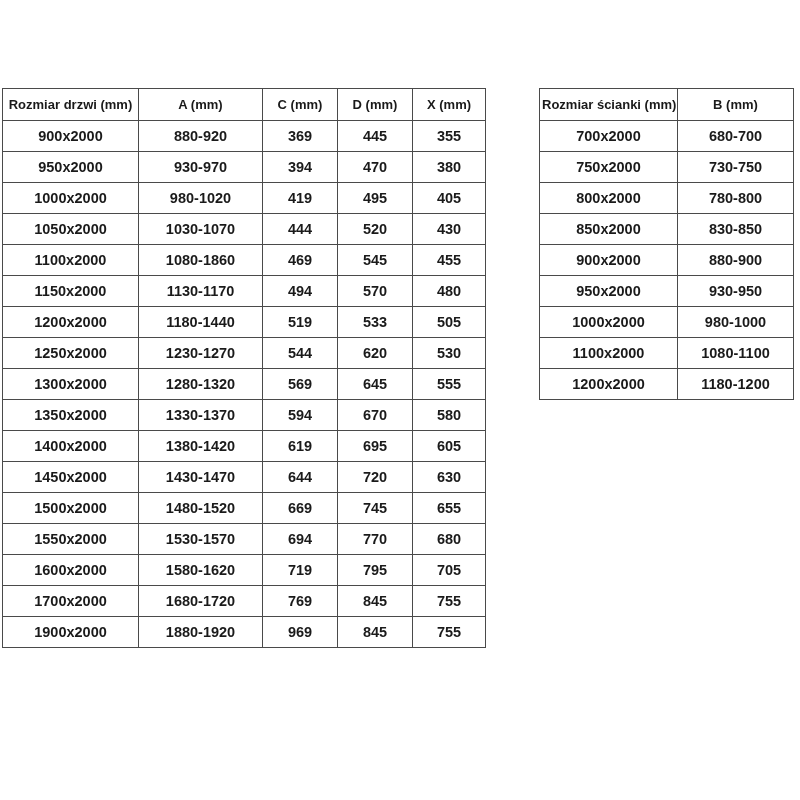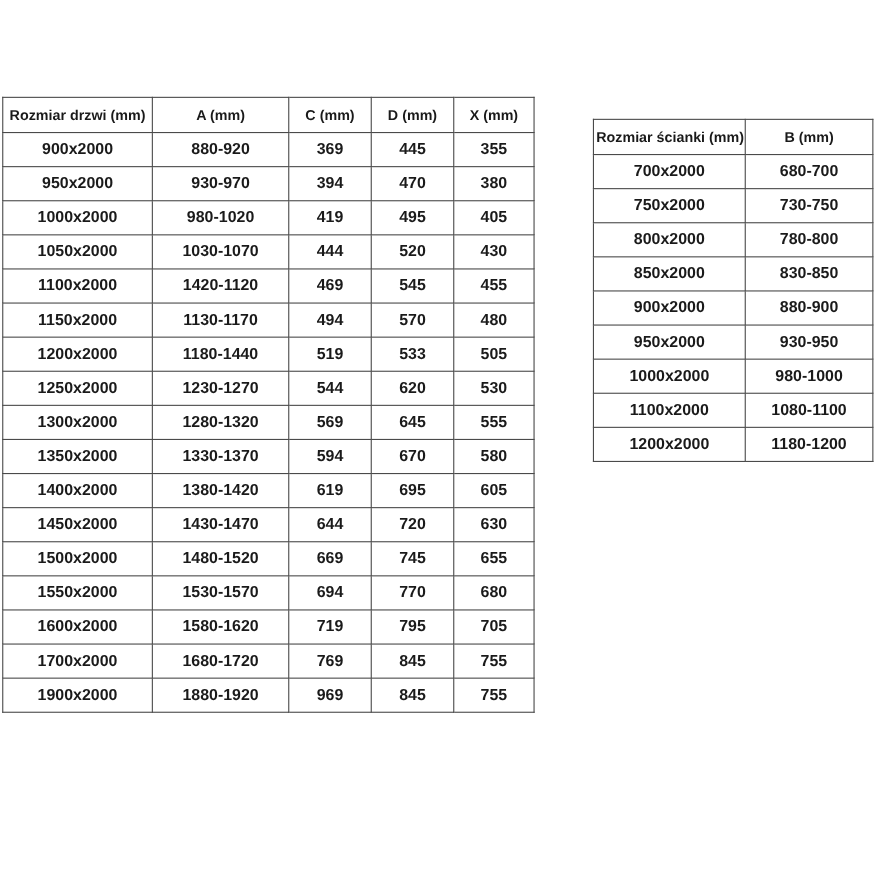--- a/index.html
+++ b/index.html
@@ -35,21 +35,21 @@
   }
   table.size-table th {
     height: 32px;
     font-size: 13px;
   }
   table.size-table td {
     height: 31px;
     font-size: 14.5px;
   }
   #door-table { left: 2px;   top: 88px; width: 483px; }
-  #wall-table { left: 539px; top: 88px; width: 254px; margin-top: 20px; }
+  #wall-table { left: 539px; top: 88px; width: 254px; }
 </style>
 </head>
 <body>
 
 <div class="canvas">
   <table id="door-table" class="size-table">
       <colgroup>
         <col style="width: 136px;">
         <col style="width: 124px;">
         <col style="width: 75px;">
@@ -89,21 +89,21 @@
         </tr>
         <tr>
           <td>1050x2000</td>
           <td>1030-1070</td>
           <td>444</td>
           <td>520</td>
           <td>430</td>
         </tr>
         <tr>
           <td>1100x2000</td>
-          <td>1420-1120</td>
+          <td>1080-1860</td>
           <td>469</td>
           <td>545</td>
           <td>455</td>
         </tr>
         <tr>
           <td>1150x2000</td>
           <td>1130-1170</td>
           <td>494</td>
           <td>570</td>
           <td>480</td>

